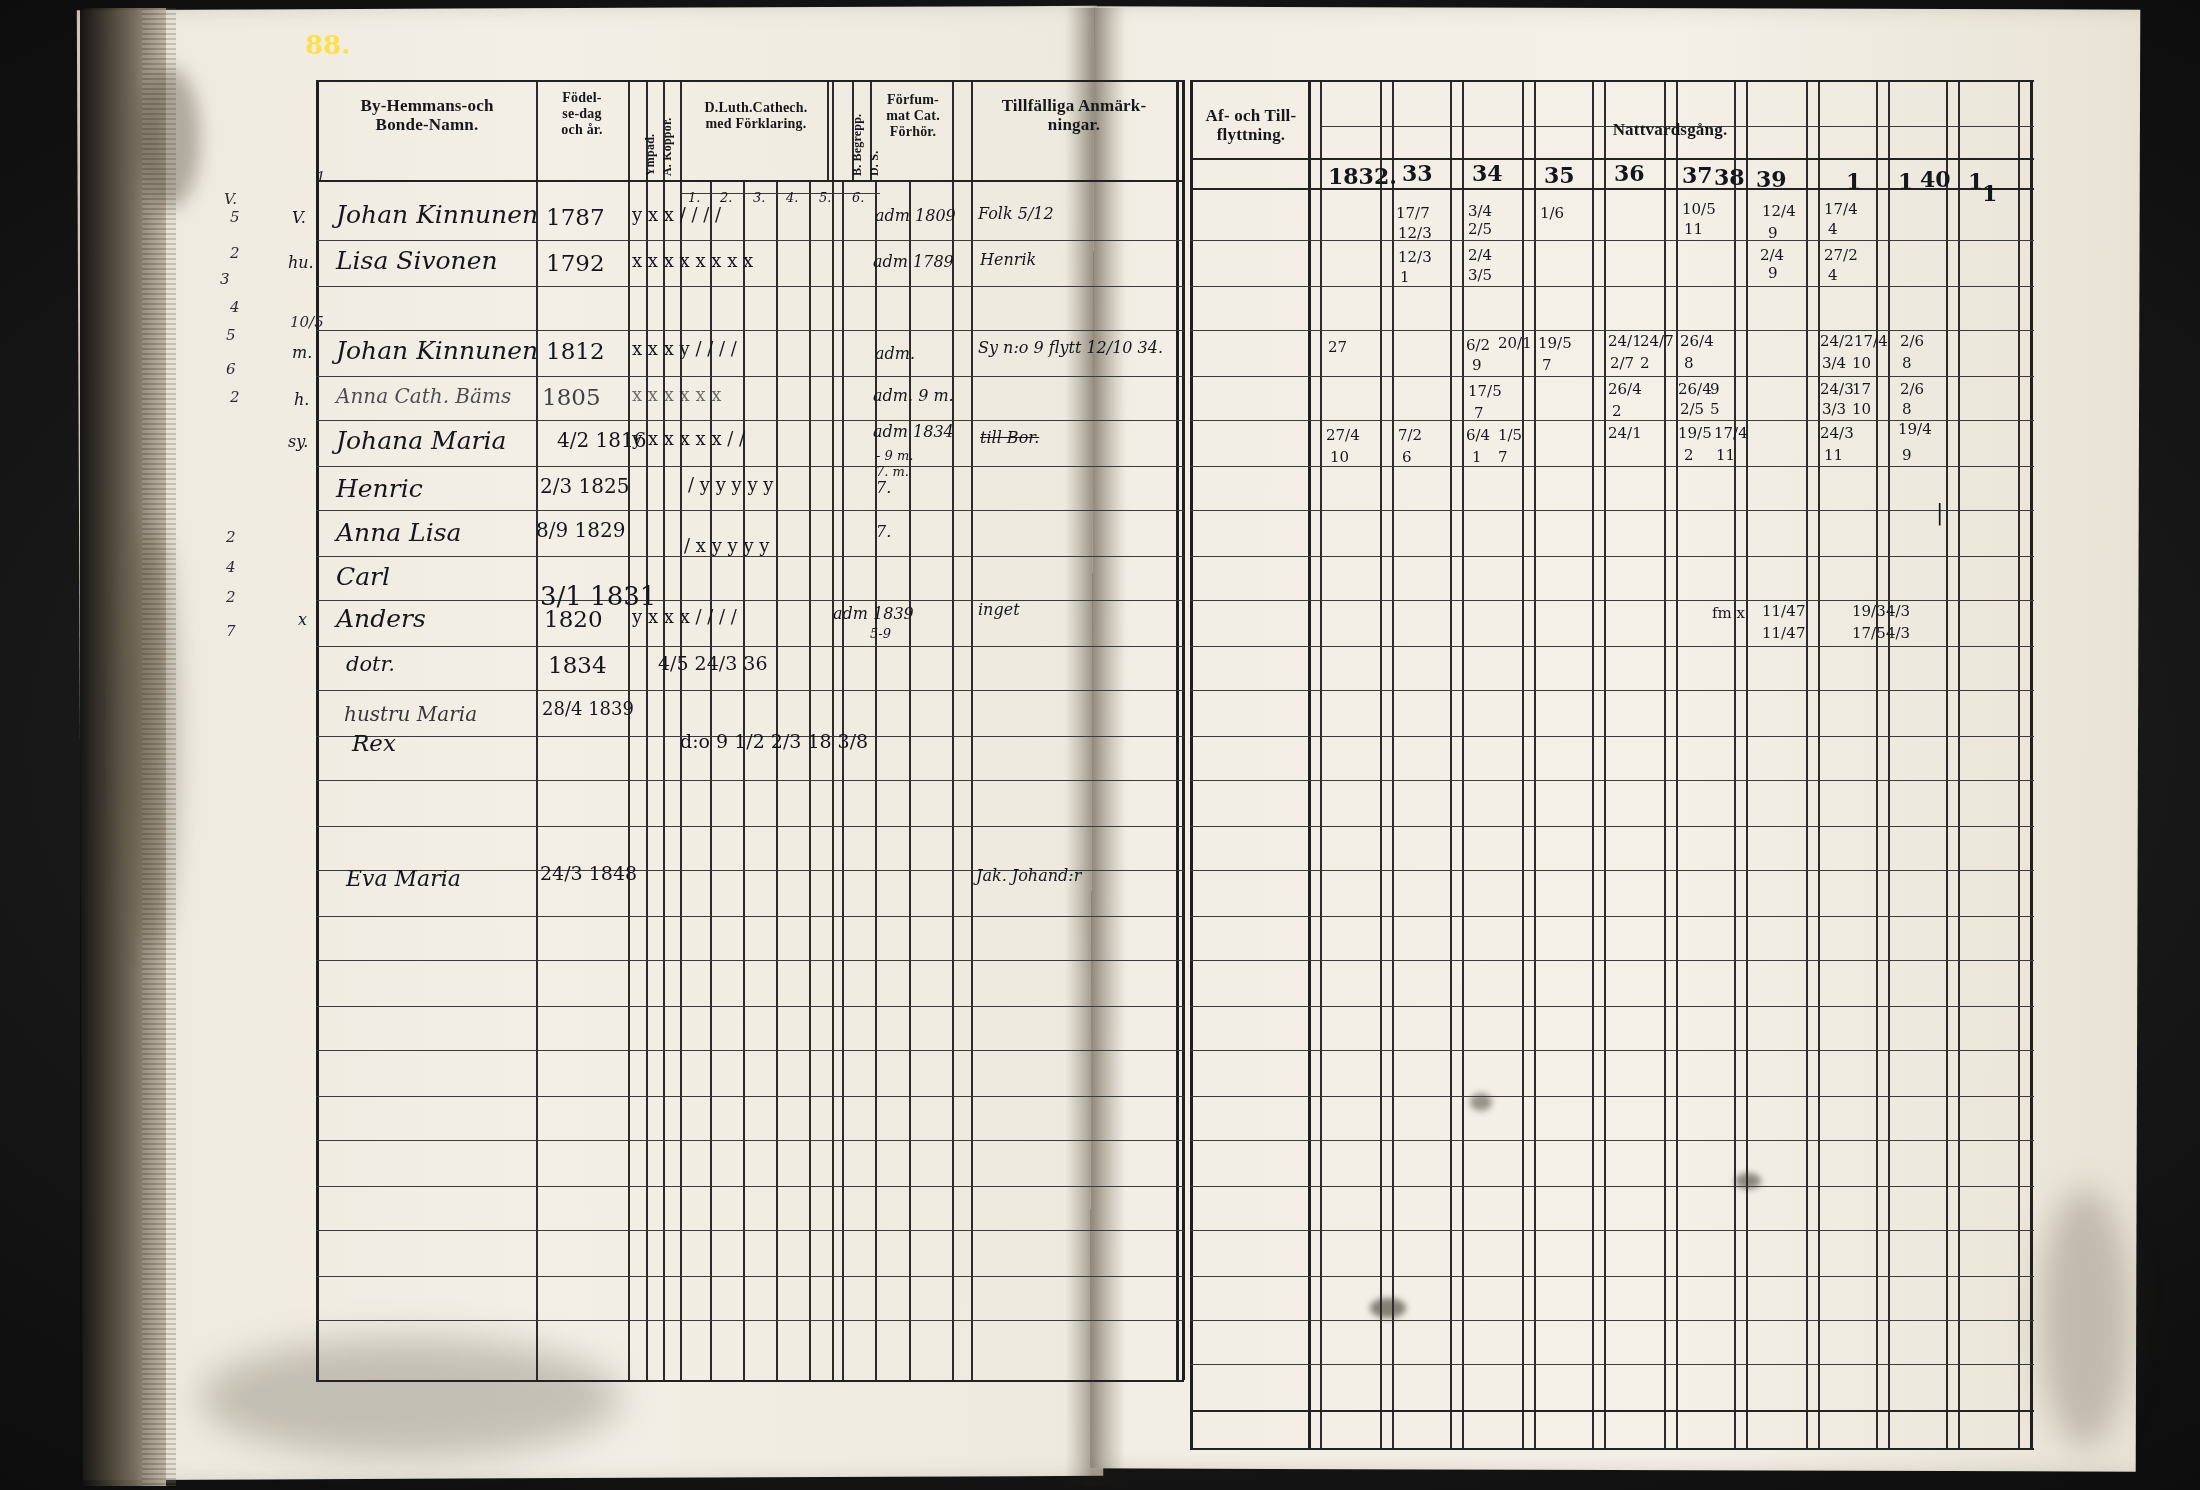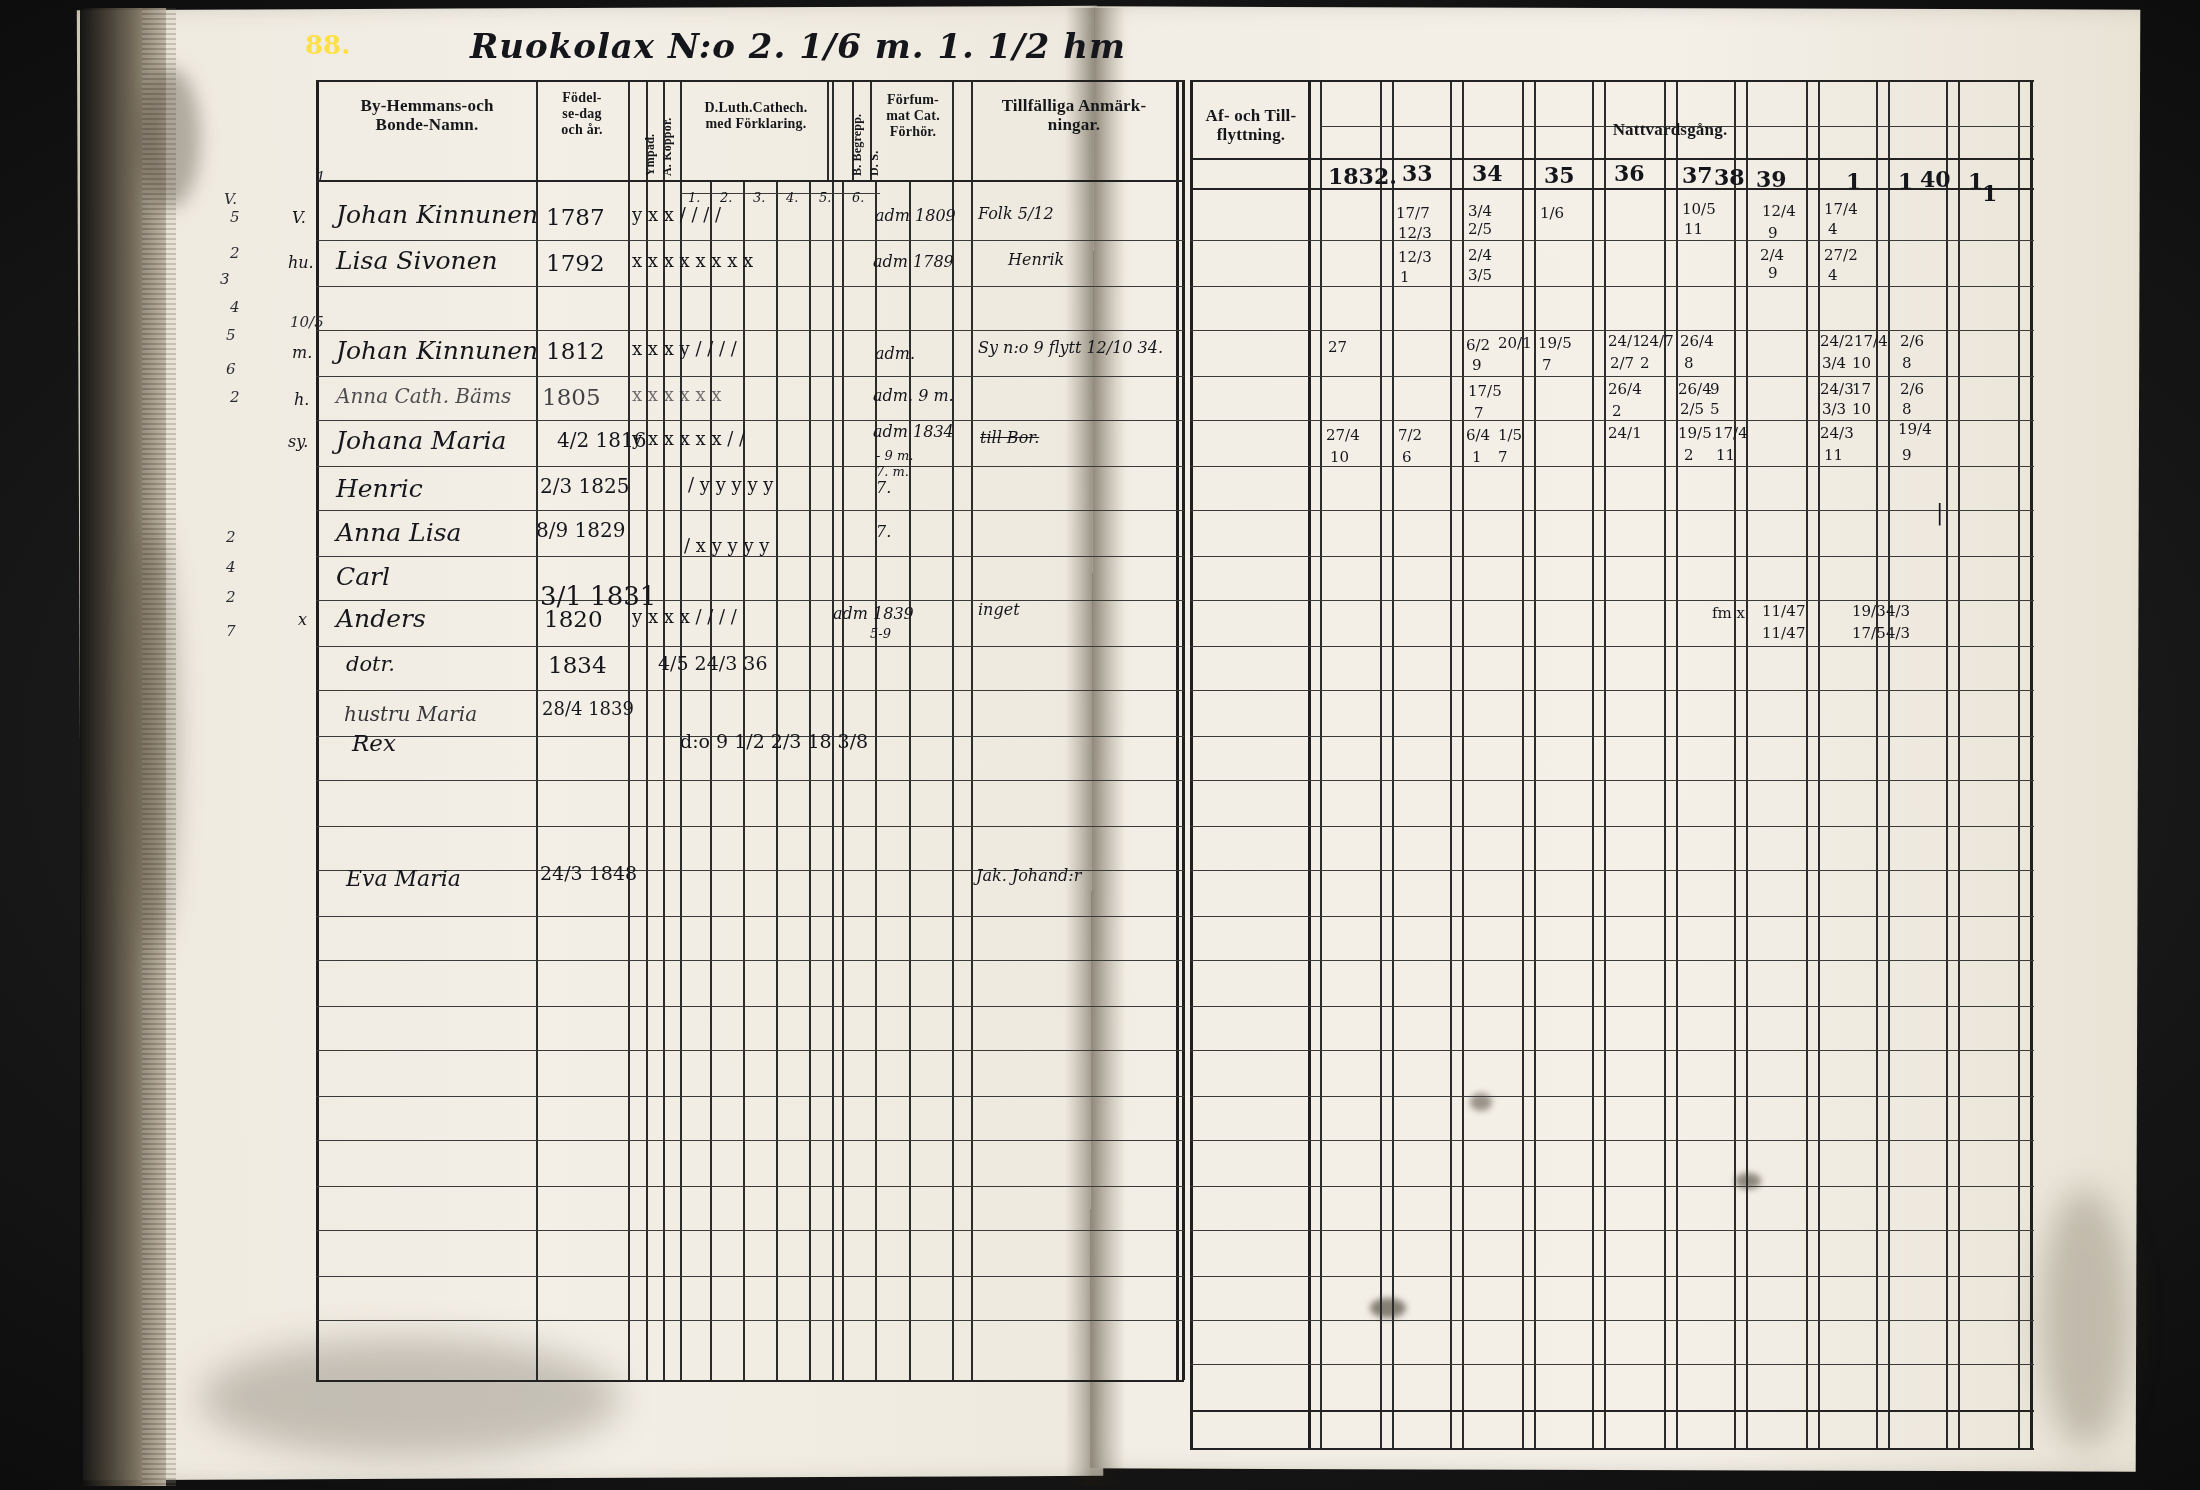--- a/index.html
+++ b/index.html
@@ -189,21 +189,20 @@
     <div class="stain" style="left:60px;top:60px;width:60px;height:140px;background:rgba(60,50,35,.35);filter:blur(9px);"></div>
     <div class="stain" style="left:48px;top:520px;width:50px;height:420px;background:rgba(70,58,40,.30);filter:blur(12px);"></div>
     <div class="stain" style="left:1290px;top:1290px;width:36px;height:20px;background:rgba(40,32,20,.55);filter:blur(3px);"></div>
     <div class="stain" style="left:1655px;top:1165px;width:26px;height:16px;background:rgba(40,32,20,.5);filter:blur(3px);"></div>
     <div class="stain" style="left:1390px;top:1085px;width:22px;height:18px;background:rgba(45,36,22,.45);filter:blur(3px);"></div>
     <div class="stain" style="left:1960px;top:1180px;width:90px;height:260px;background:rgba(70,58,40,.25);filter:blur(16px);"></div>
     <div class="stain" style="left:120px;top:1330px;width:420px;height:120px;background:rgba(60,50,35,.25);filter:blur(18px);"></div>
 
     <div class="pagenum" style="left:225px;top:22px;">88.</div>
 
-    <div class="hw title" style="left:390px;top:18px;">Ruokolax N:o 2. 1/6 m. 1. 1/2 hm</div>
 
     <div class="vline thick" style="left:236px;top:72px;height:1300px;"></div>
     <div class="vline" style="left:456px;top:72px;height:1300px;"></div>
     <div class="vline" style="left:548px;top:72px;height:1300px;"></div>
     <div class="vline" style="left:566px;top:72px;height:1300px;"></div>
     <div class="vline" style="left:583px;top:72px;height:1300px;"></div>
     <div class="vline" style="left:600px;top:72px;height:1300px;"></div>
 
     <div class="vline" style="left:630px;top:172px;height:1200px;"></div>
     <div class="vline" style="left:663px;top:172px;height:1200px;"></div>
@@ -359,21 +358,21 @@
     <div class="hw year" style="left:466px;top:196px;">1787</div>
     <div class="hw mark" style="left:552px;top:196px;">y x   x  /  /  /  /</div>
     <div class="hw sm" style="left:795px;top:198px;">adm 1809</div>
     <div class="hw sm" style="left:898px;top:196px;">Folk 5/12</div>
 
     <div class="hw sm" style="left:208px;top:245px;">hu.</div>
     <div class="hw name" style="left:256px;top:238px;">Lisa Sivonen</div>
     <div class="hw year" style="left:466px;top:242px;">1792</div>
     <div class="hw mark" style="left:552px;top:242px;">x x  x x x x x x</div>
     <div class="hw sm" style="left:793px;top:244px;">adm 1789</div>
-    <div class="hw sm" style="left:900px;top:242px;margin-left:28px;">Henrik</div>
+    <div class="hw sm" style="left:900px;top:242px;">Henrik</div>
 
     <div class="hw sm" style="left:212px;top:335px;">m.</div>
     <div class="hw name" style="left:256px;top:328px;">Johan Kinnunen</div>
     <div class="hw year" style="left:466px;top:330px;">1812</div>
     <div class="hw mark" style="left:552px;top:330px;">x x x y / / / /</div>
     <div class="hw sm" style="left:795px;top:336px;">adm.</div>
     <div class="hw sm" style="left:898px;top:330px;">Sy n:o 9 flytt 12/10 34.</div>
 
     <div class="hw sm" style="left:214px;top:382px;">h.</div>
     <div class="hw name" style="left:256px;top:376px;font-size:20px;opacity:.75;">Anna Cath. Bäms</div>

